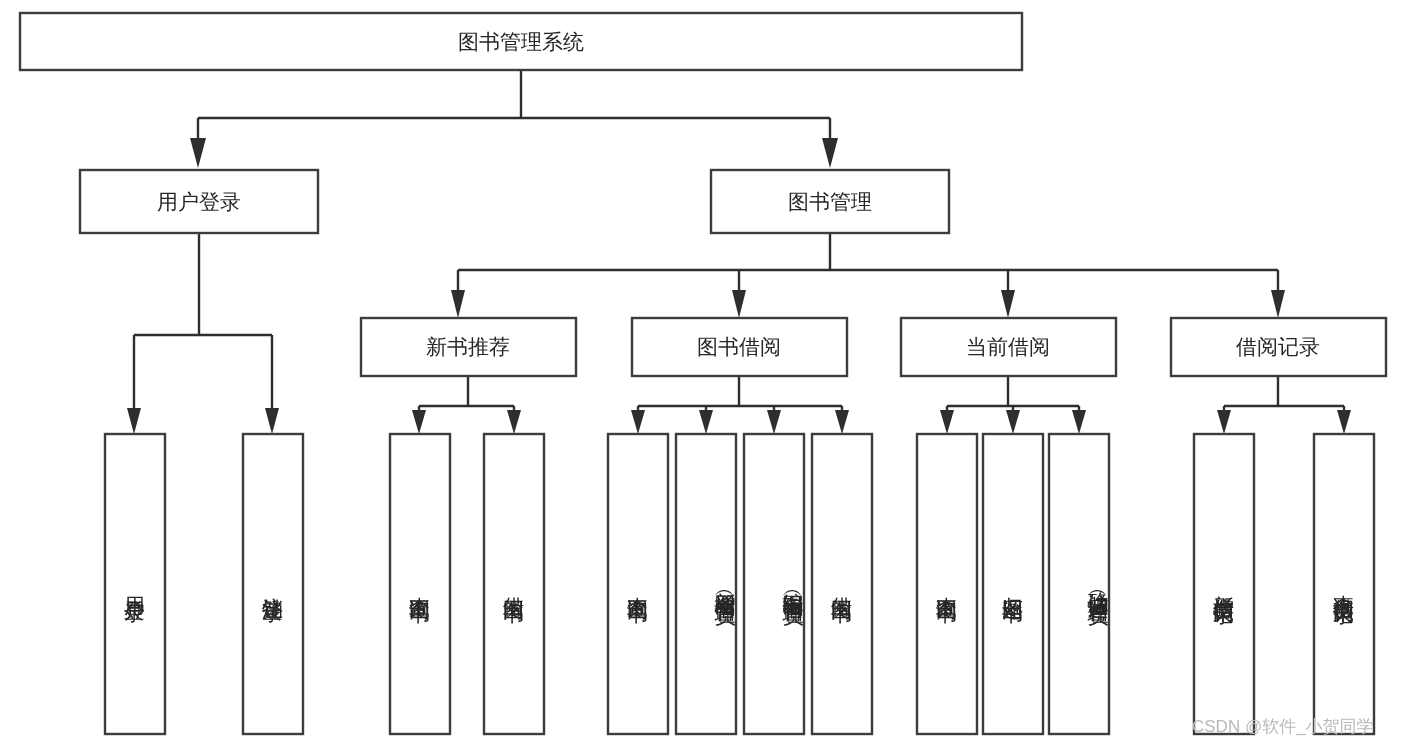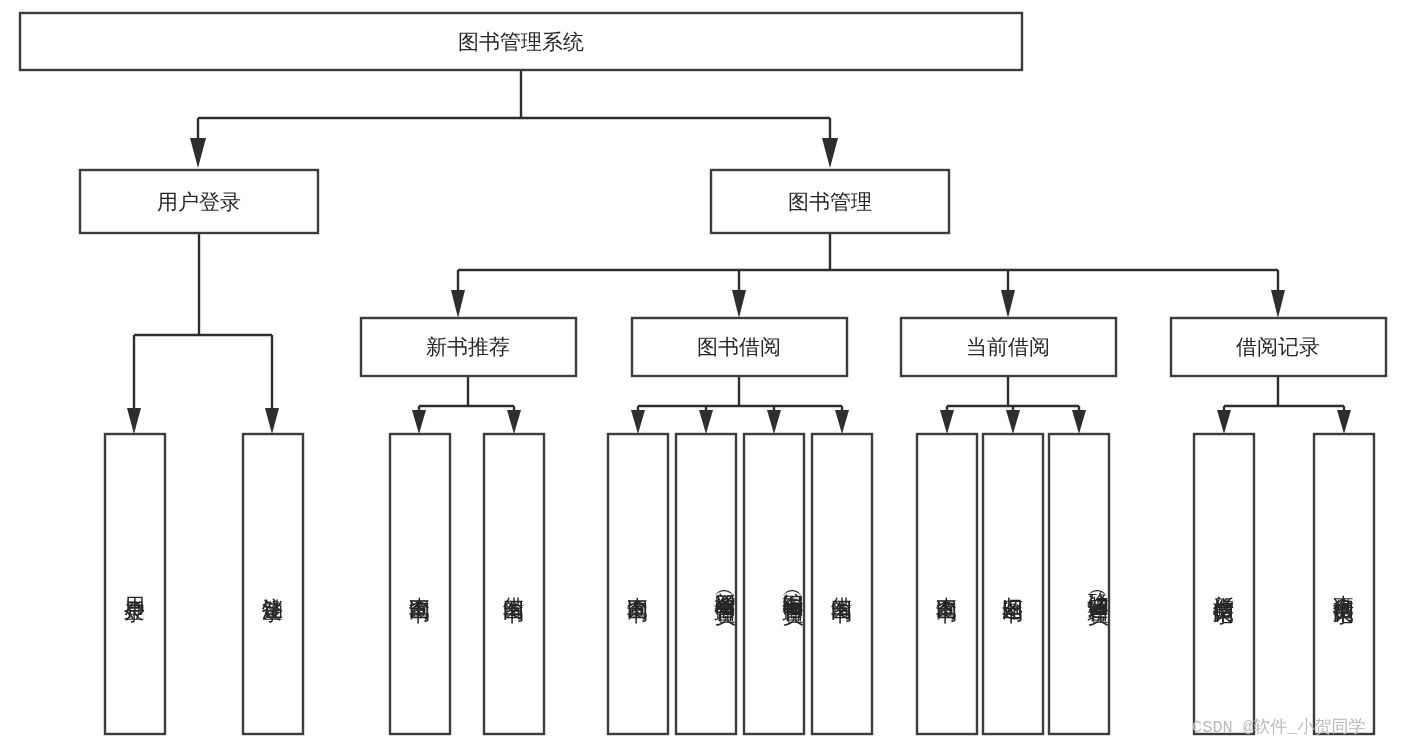--- a/index.html
+++ b/index.html
@@ -61,21 +61,21 @@
     line-height: 1;
     display: flex;
     align-items: center;
     justify-content: center;
     text-align: center;
     pointer-events: none;
     user-select: none;
   }
   .watermark {
     position: absolute;
-    font-family: Liberation Mono, monospace;
+    font-family: Liberation Sans, sans-serif;
     font-size: 17px;
     color: #b9b9b9;
     white-space: nowrap;
     user-select: none;
     text-align: center;
   }
 </style>
 </head>
 <body>
 

